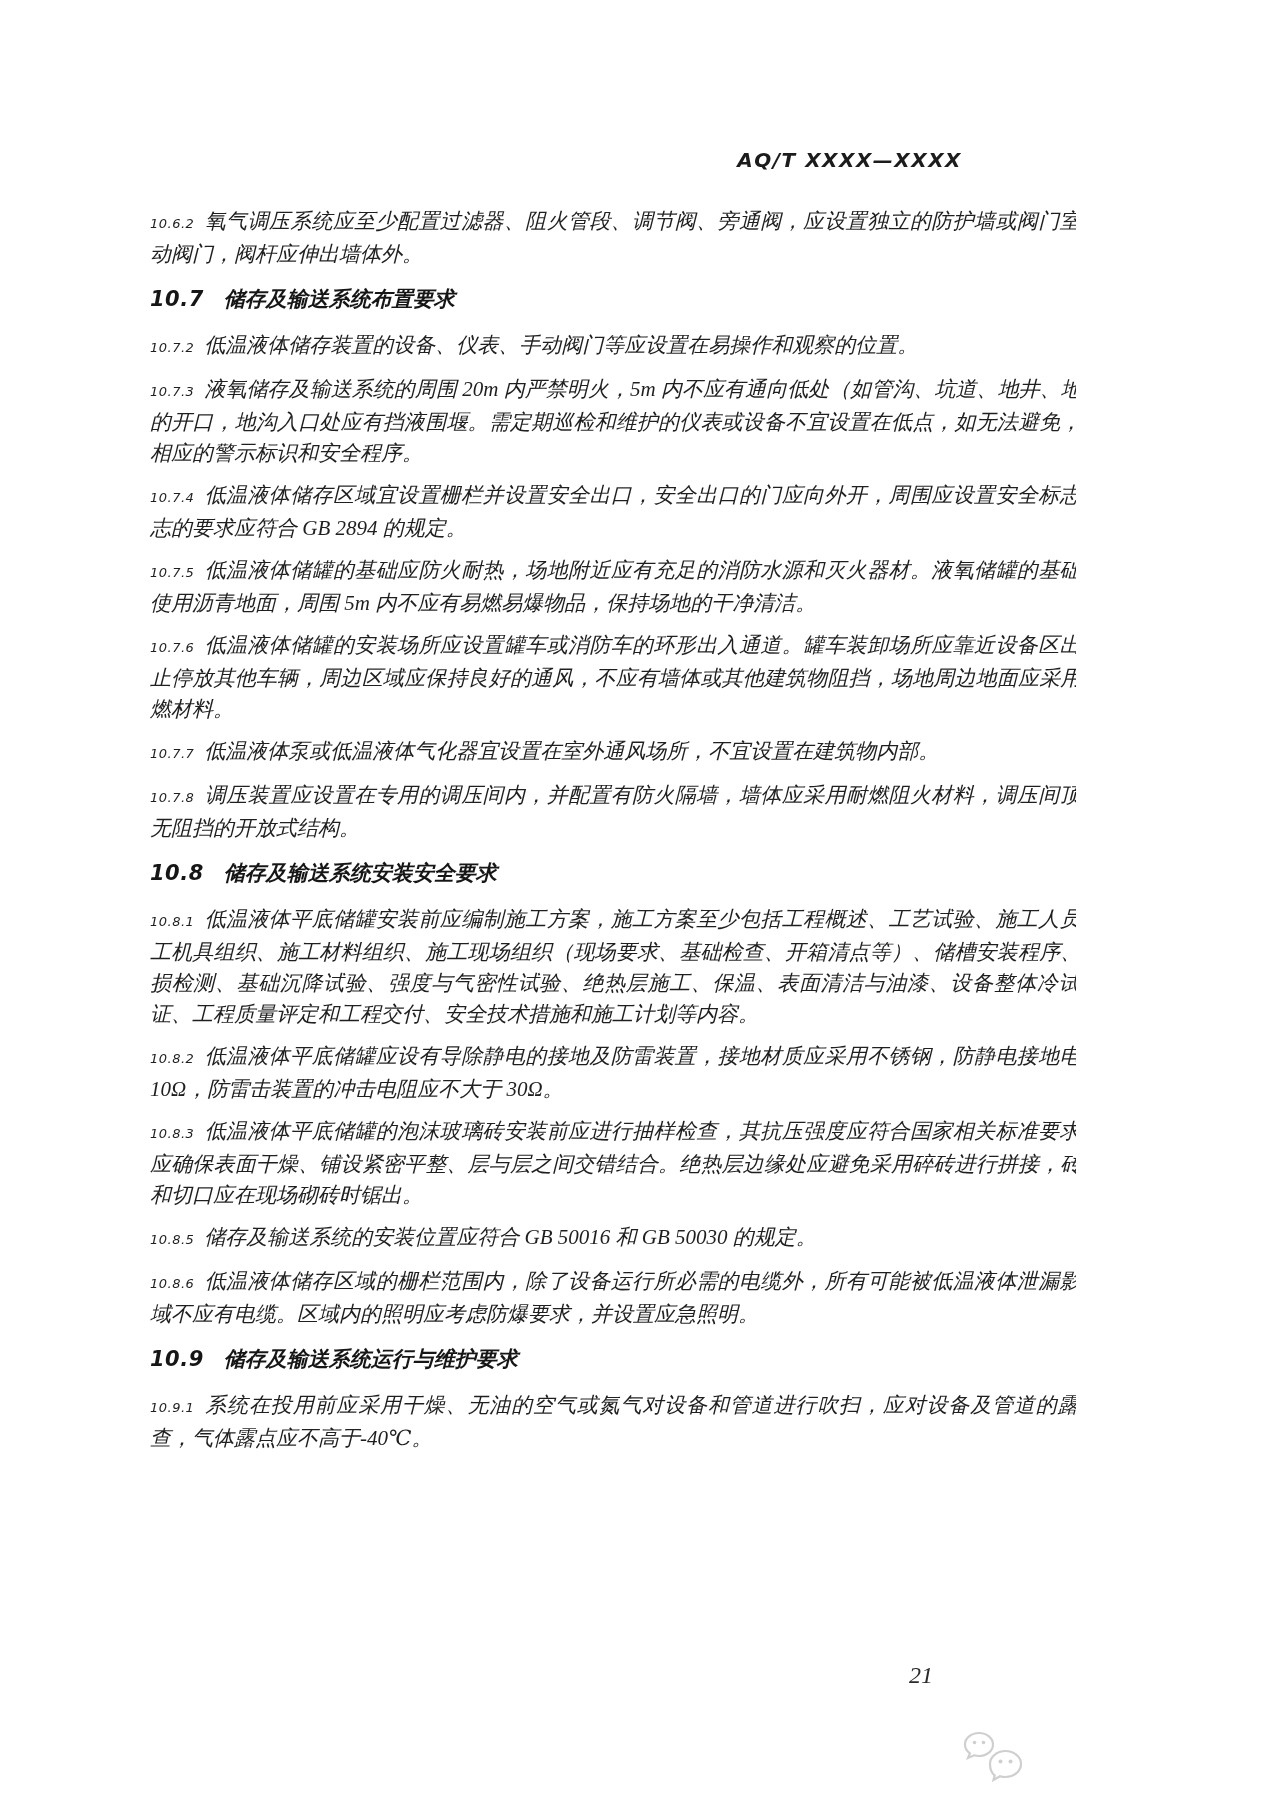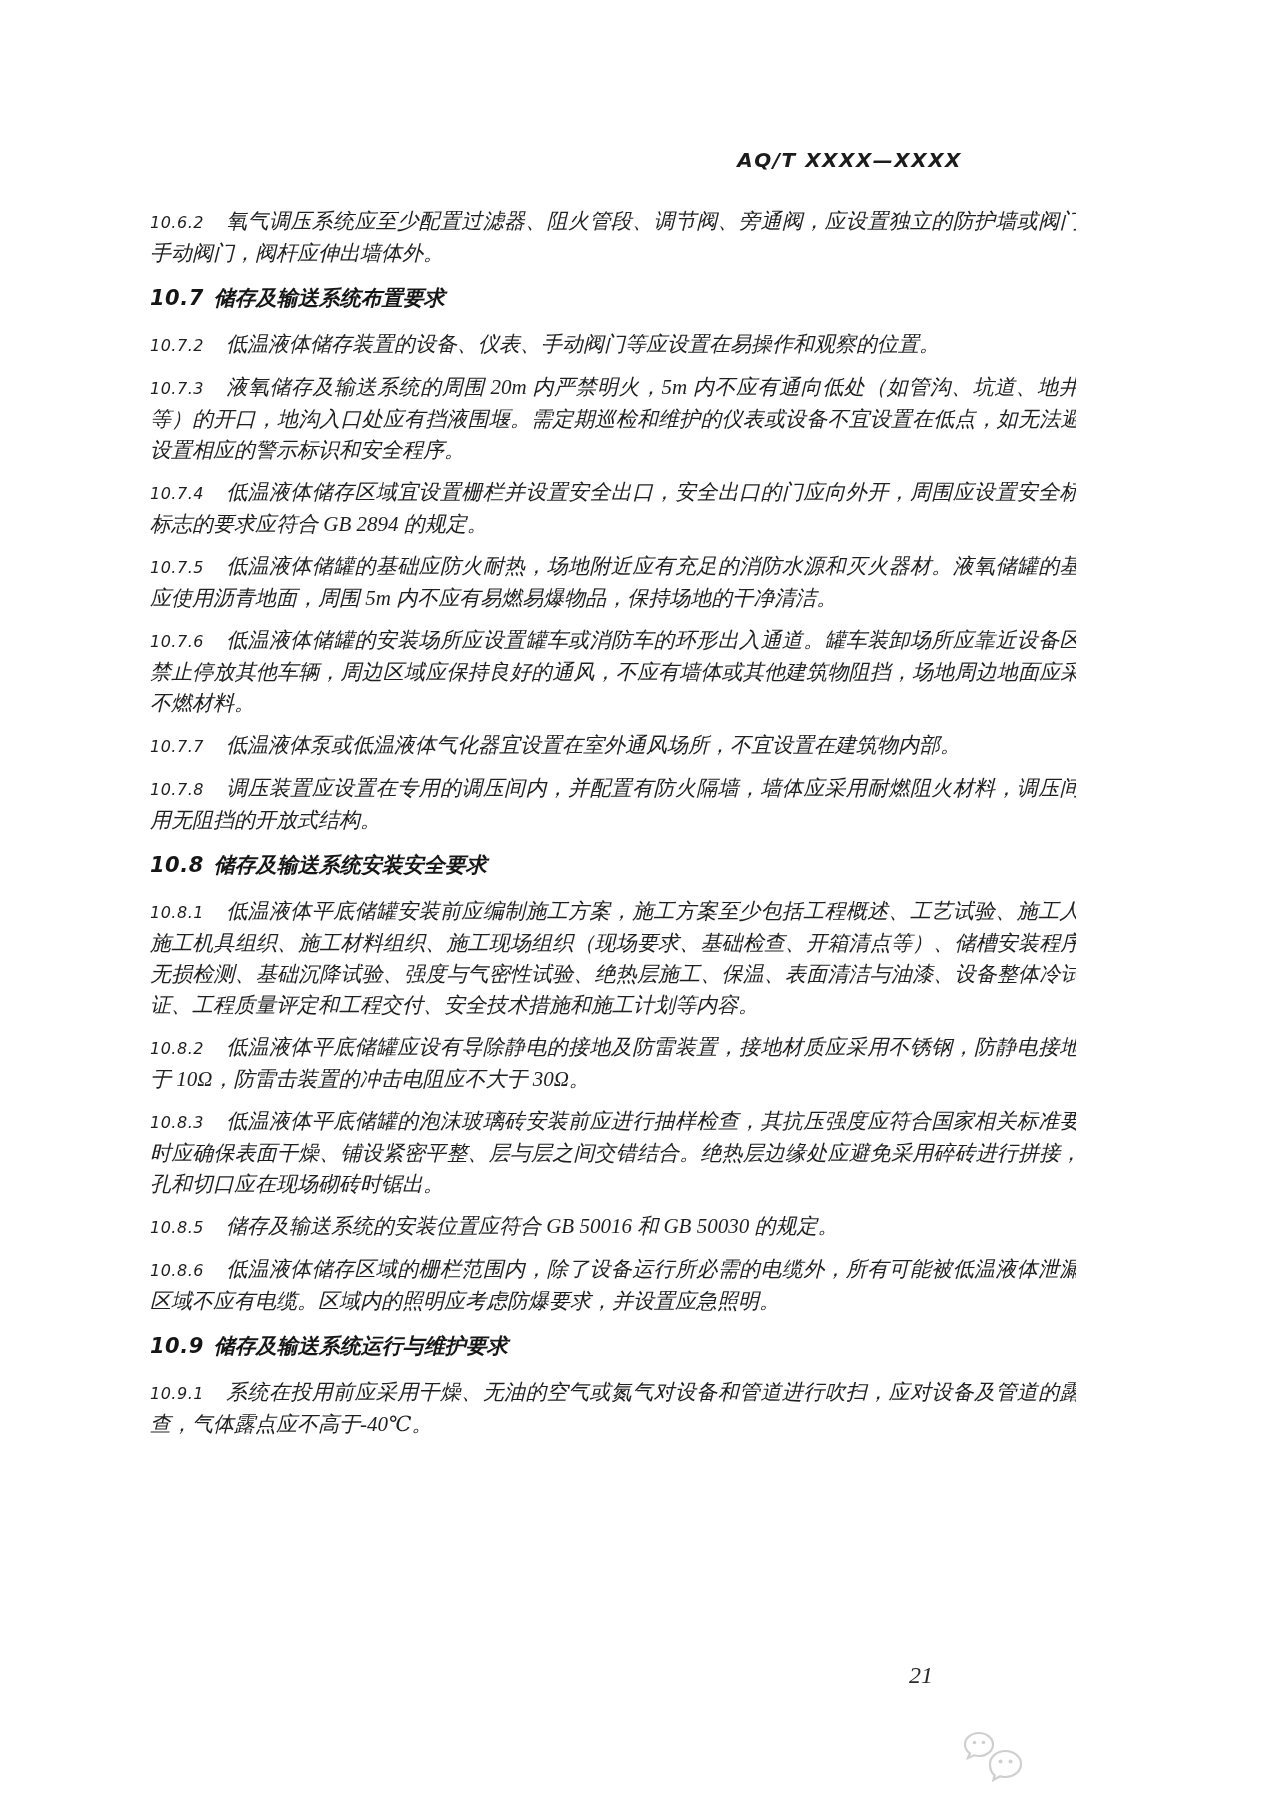--- a/index.html
+++ b/index.html
@@ -31,34 +31,34 @@
     width: 1016px;
   }
   .clause {
     margin: 0 0 11px 0;
     font-size: 21px;
     line-height: 31px;
     text-align: justify;
   }
   .clause .num {
     font-family: "DejaVu Sans", "Liberation Sans", sans-serif;
-    font-size: 16px;
-    margin-right: 22px;
+    font-size: 13px;
+    margin-right: 10px;
     letter-spacing: 0.5px;
   }
   .heading {
     margin: 14px 0 15px 0;
     font-family: "DejaVu Sans", "Liberation Sans", sans-serif;
     font-size: 21px;
     font-weight: bold;
     line-height: 31px;
     color: #161616;
   }
   .heading .num {
-    margin-right: 10px;
+    margin-right: 20px;
     letter-spacing: 0.5px;
   }
   .page-number {
     position: absolute;
     top: 1662px;
     right: 143px;
     font-size: 24px;
     font-family: "Liberation Serif", "DejaVu Serif", serif;
     color: #2a2a2a;
   }

